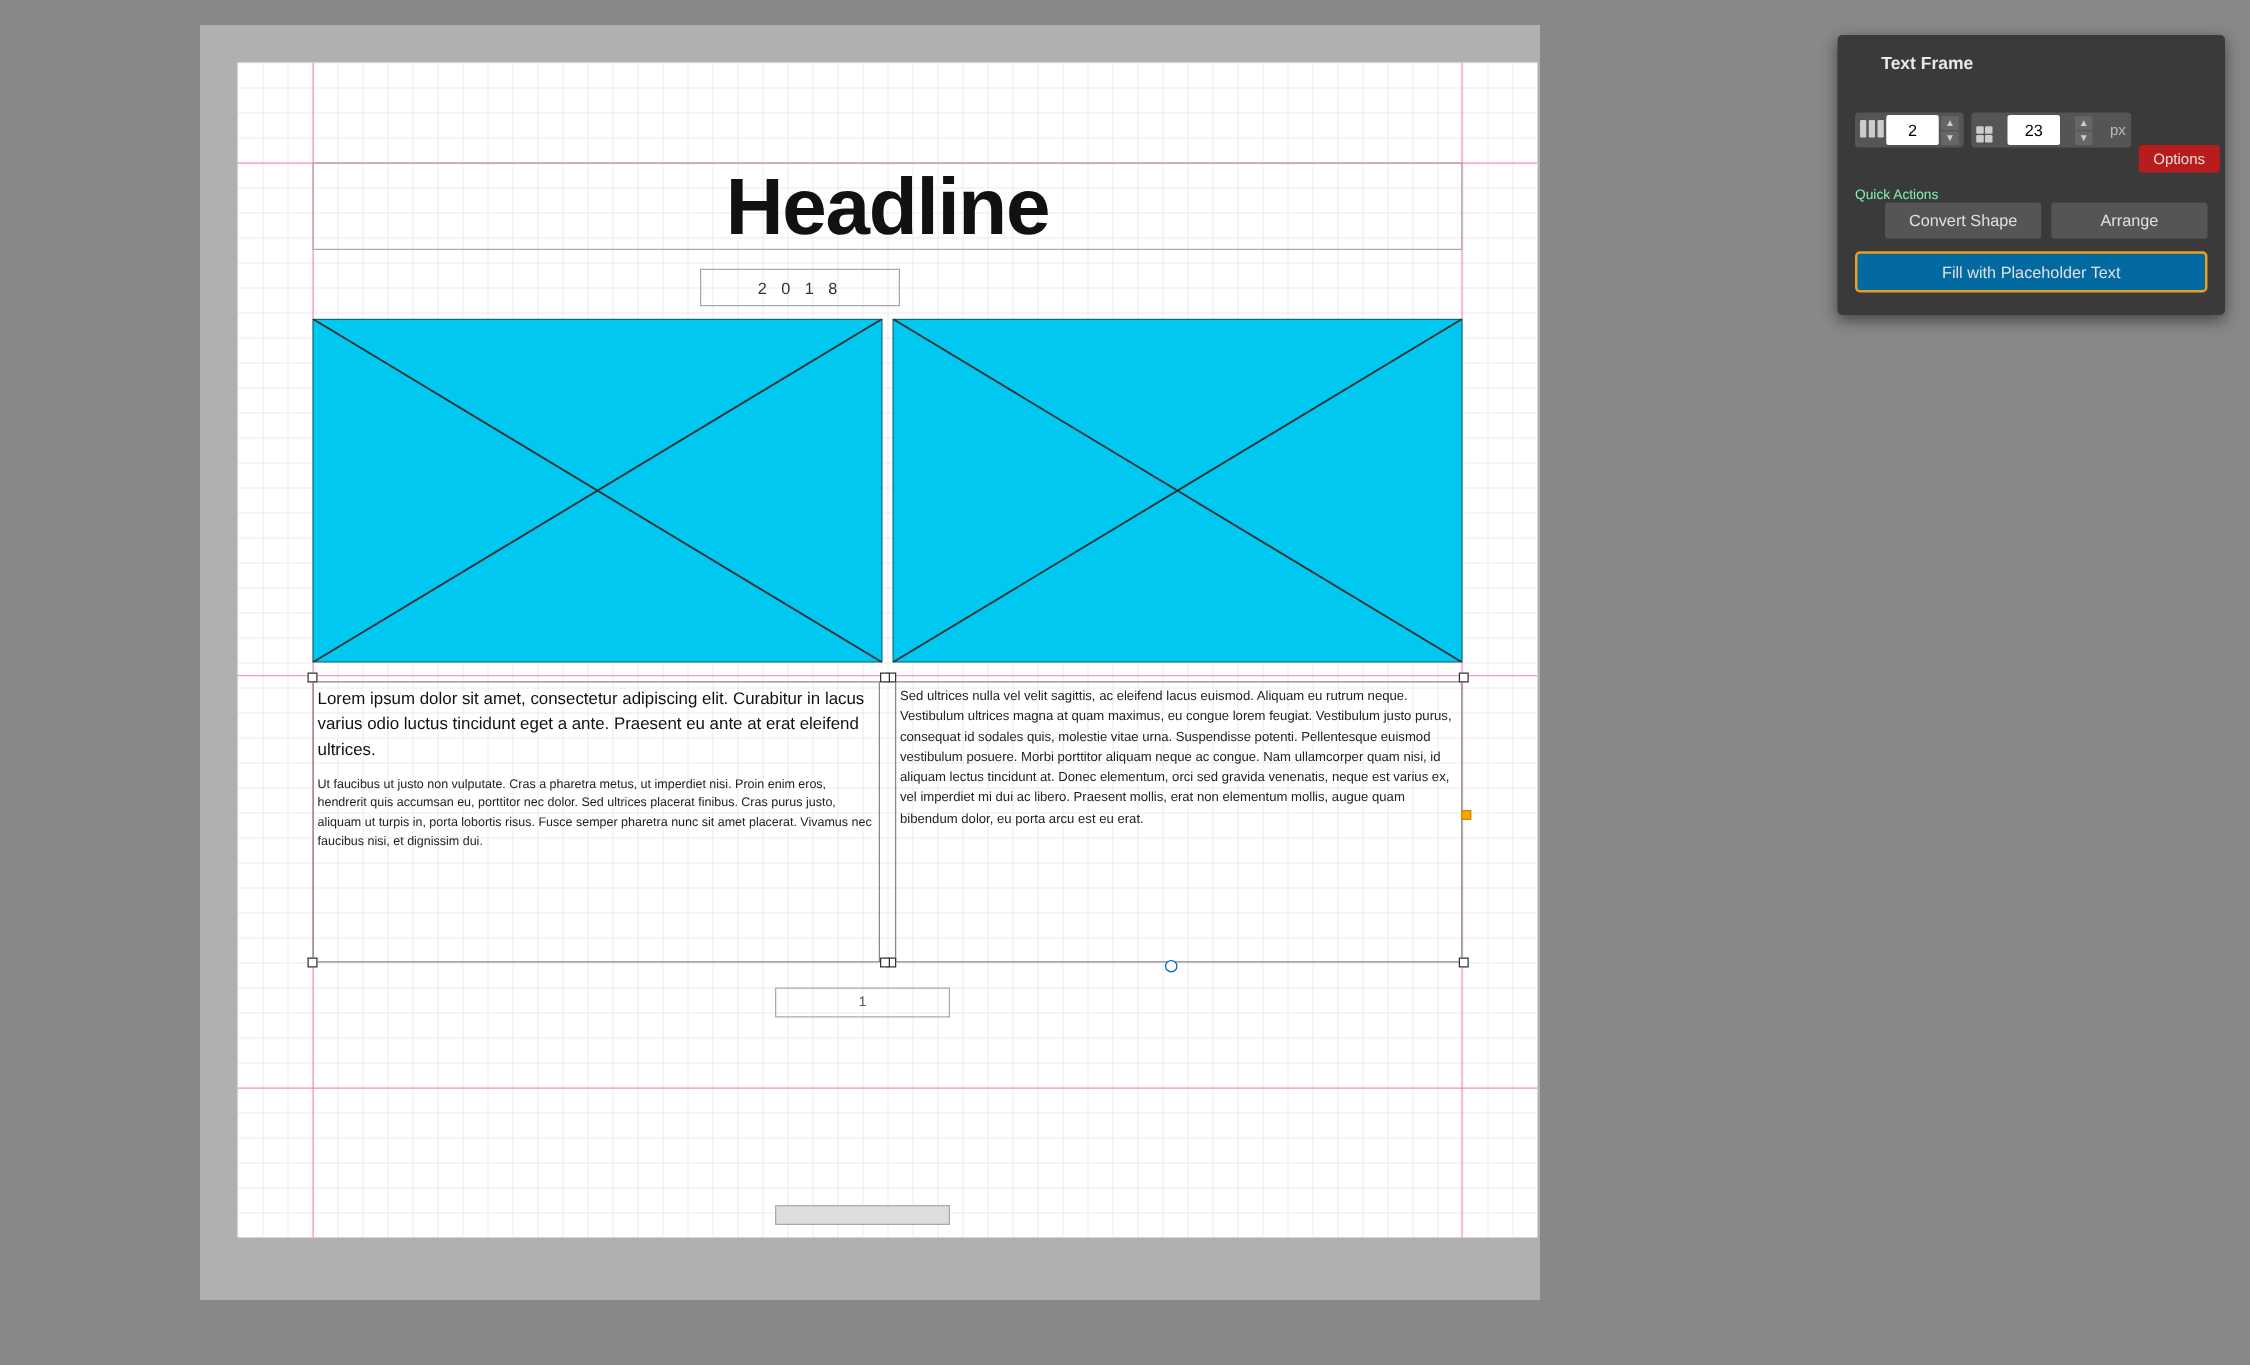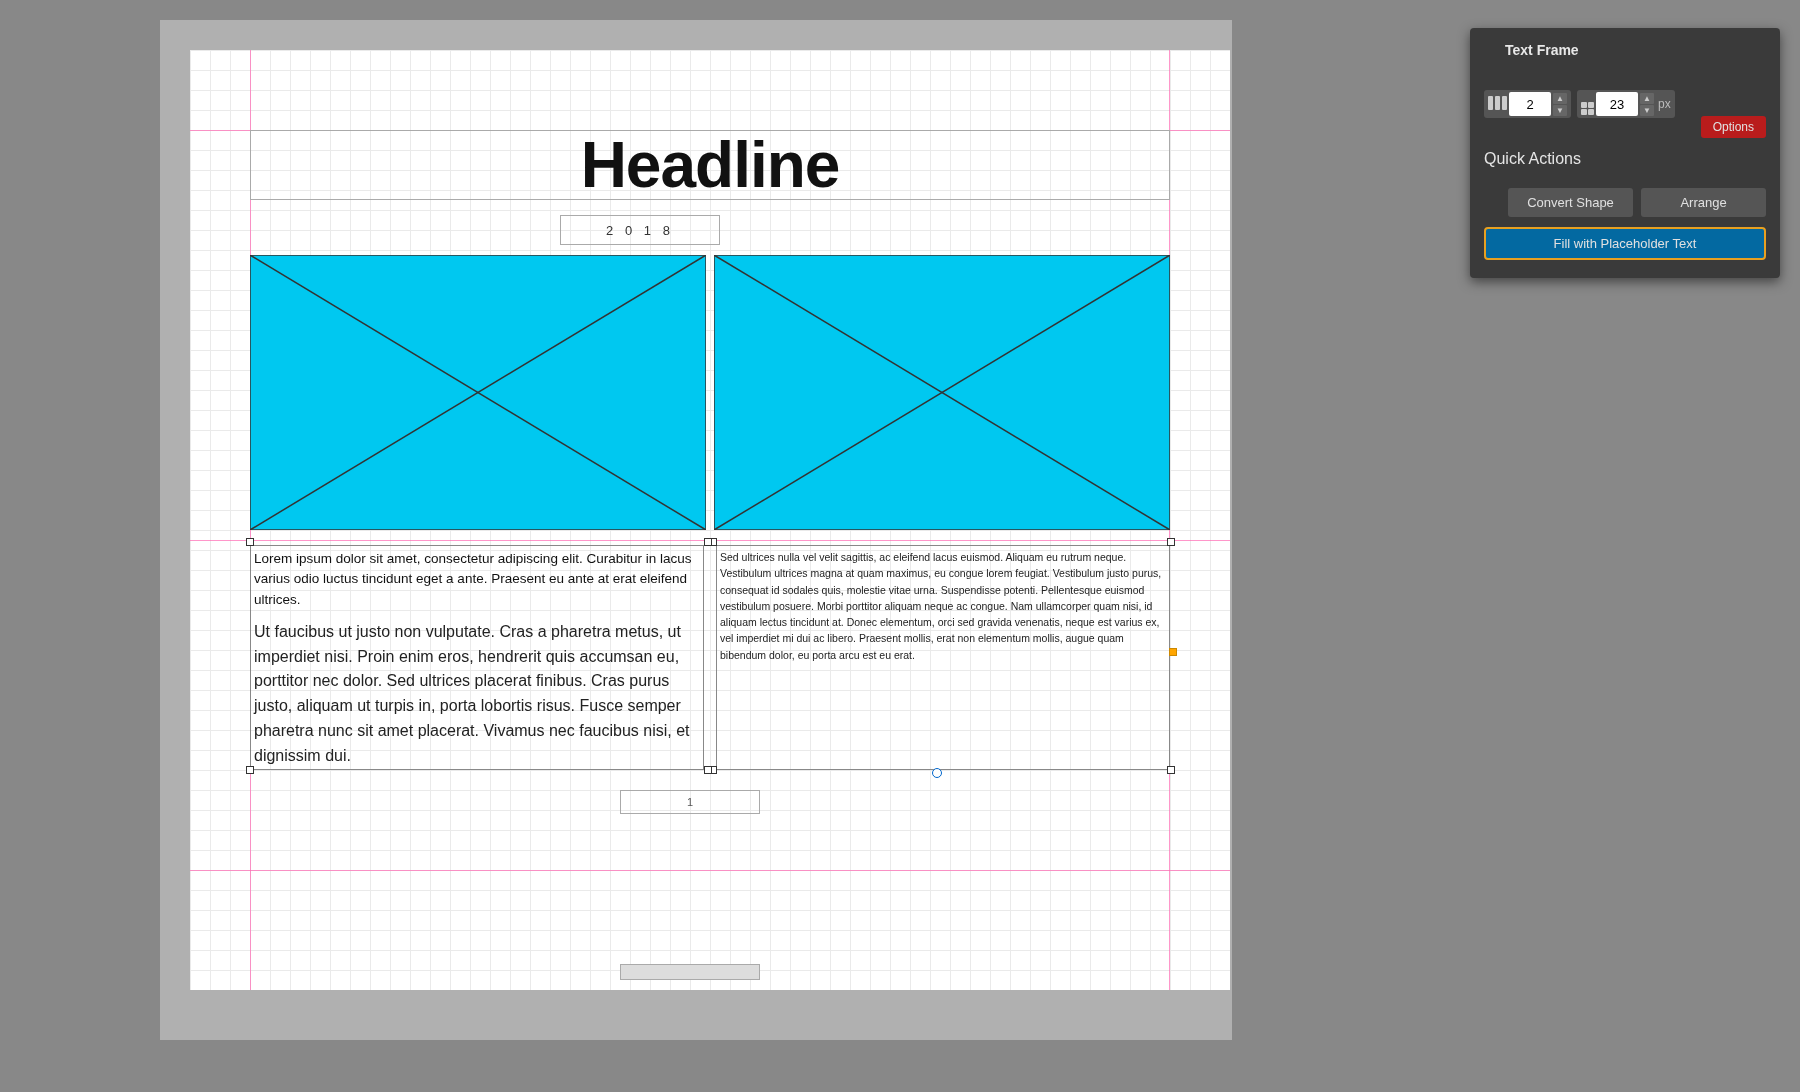--- a/index.html
+++ b/index.html
@@ -168,21 +168,21 @@
     }
 
     .intro-text {
       font-size: 13.5px;
       font-weight: 400;
       color: #111;
       line-height: 1.5;
       margin-bottom: 10px;
     }
     .body-text {
-      font-size: 16px;
+      font-size: 10px;
       color: #222;
       line-height: 1.55;
     }
     .right-body-text {
       font-size: 10.5px;
       color: #222;
       line-height: 1.55;
     }
 
     
@@ -300,21 +300,21 @@
       justify-content: center;
       border-radius: 1px;
     }
 
     .panel-input-group2 {
       display: flex;
       align-items: center;
       background: #555;
       border-radius: 3px;
       padding: 2px 4px;
-      gap: 2px;
+      gap: 12px;
     }
 
     .panel-px-label {
       color: #bbb;
       font-size: 12px;
       margin-left: 2px;
     }
 
     .panel-options-btn {
       background: #b91c1c;
@@ -322,23 +322,23 @@
       color: #e0e0e0;
       font-size: 12px;
       padding: 4px 12px;
       border-radius: 3px;
       cursor: pointer;
       margin-left: auto;
       margin-top: 46px;
     }
 
     .panel-section-label {
-      color: #e5e5e5;
-      font-size: 16px;
-      margin-bottom: 20px;
+      color: #86efac;
+      font-size: 11px;
+      margin-bottom: 0;
     }
 
     .panel-btn-row {
       display: flex;
       gap: 8px;
       margin-bottom: 10px;
       padding-left: 24px;
     }
 
     .panel-btn {

